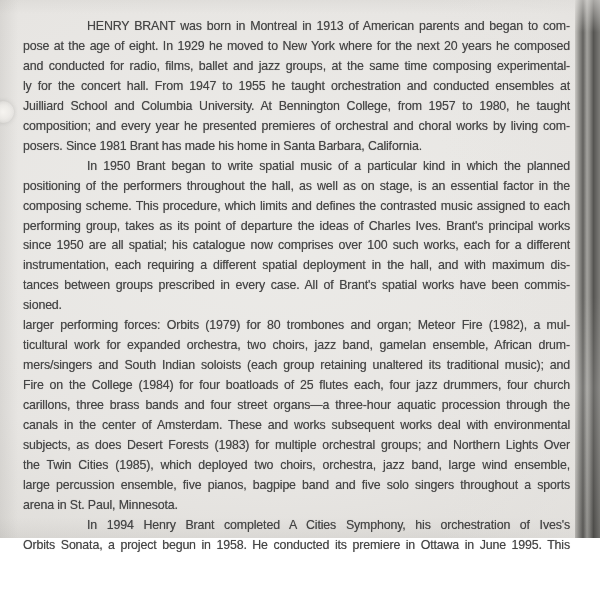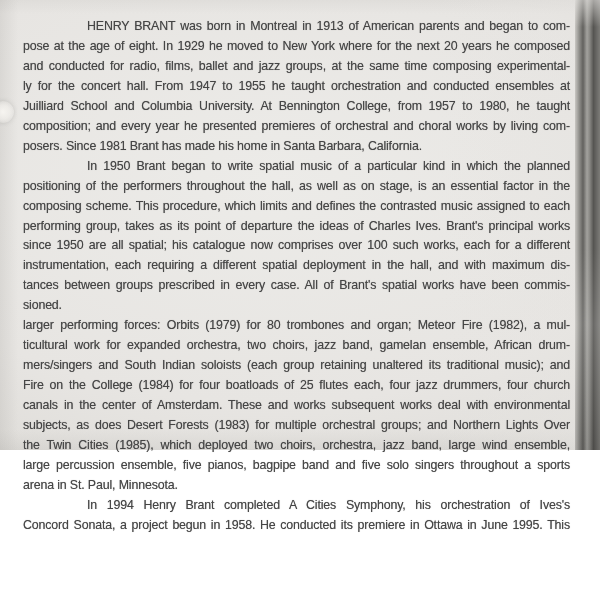--- a/index.html
+++ b/index.html
@@ -8,21 +8,21 @@
   }
   body {
     width: 600px;
     height: 598px;
     overflow: hidden;
     font-family: "Liberation Sans", sans-serif;
   }
   .page {
     position: relative;
     width: 600px;
-    height: 450px;
+    height: 538px;
     background:
       radial-gradient(ellipse 120% 90% at 45% 40%, #ecebe8 0%, #e7e5e2 55%, #ddDBd7 85%, #d3d1cd 100%);
   }
   
   .vignette {
     position: absolute;
     inset: 0;
     pointer-events: none;
     background:
       linear-gradient(to right, rgba(150,148,144,0.18) 0px, rgba(150,148,144,0.0) 18px),
@@ -112,22 +112,23 @@
       <div class="line">composing scheme. This procedure, which limits and defines the contrasted music assigned to each</div>
       <div class="line">performing group, takes as its point of departure the ideas of Charles Ives. Brant's principal works</div>
       <div class="line">since 1950 are all spatial; his catalogue now comprises over 100 such works, each for a different</div>
       <div class="line">instrumentation, each requiring a different spatial deployment in the hall, and with maximum dis-</div>
       <div class="line">tances between groups prescribed in every case. All of Brant's spatial works have been commis-</div>
       <div class="line para-end">sioned.</div>
       <div class="line">larger performing forces: <span class="italic">Orbits</span> (1979) for 80 trombones and organ; <span class="italic">Meteor Fire</span> (1982), a mul-</div>
       <div class="line">ticultural work for expanded orchestra, two choirs, jazz band, gamelan ensemble, African drum-</div>
       <div class="line">mers/singers and South Indian soloists (each group retaining unaltered its traditional music); and</div>
       <div class="line"><span class="italic">Fire on the College</span> (1984) for four boatloads of 25 flutes each, four jazz drummers, four church</div>
+      <div class="line">carillons, three brass bands and four street organs—a three-hour aquatic procession through the</div>
       <div class="line">canals in the center of Amsterdam. These and works subsequent works deal with environmental</div>
       <div class="line">subjects, as does <span class="italic">Desert Forests</span> (1983) for multiple orchestral groups; and <span class="italic">Northern Lights Over</span></div>
       <div class="line"><span class="italic">the Twin Cities</span> (1985), which deployed two choirs, orchestra, jazz band, large wind ensemble,</div>
       <div class="line">large percussion ensemble, five pianos, bagpipe band and five solo singers throughout a sports</div>
       <div class="line para-end">arena in St. Paul, Minnesota.</div>
       <div class="line indent">In 1994 Henry Brant completed <span class="italic">A Cities Symphony</span>, his orchestration of Ives's</div>
-      <div class="line"><span class="italic">Concord Sonata</span>, a project begun in 1958. He conducted its premiere in Ottawa in June 1995. This</div>
+      <div class="line"><span class="italic">Orbits Sonata</span>, a project begun in 1958. He conducted its premiere in Ottawa in June 1995. This</div>
     </div>
   <div class="edge-band"></div>
 </div>
 
 </body></html>

